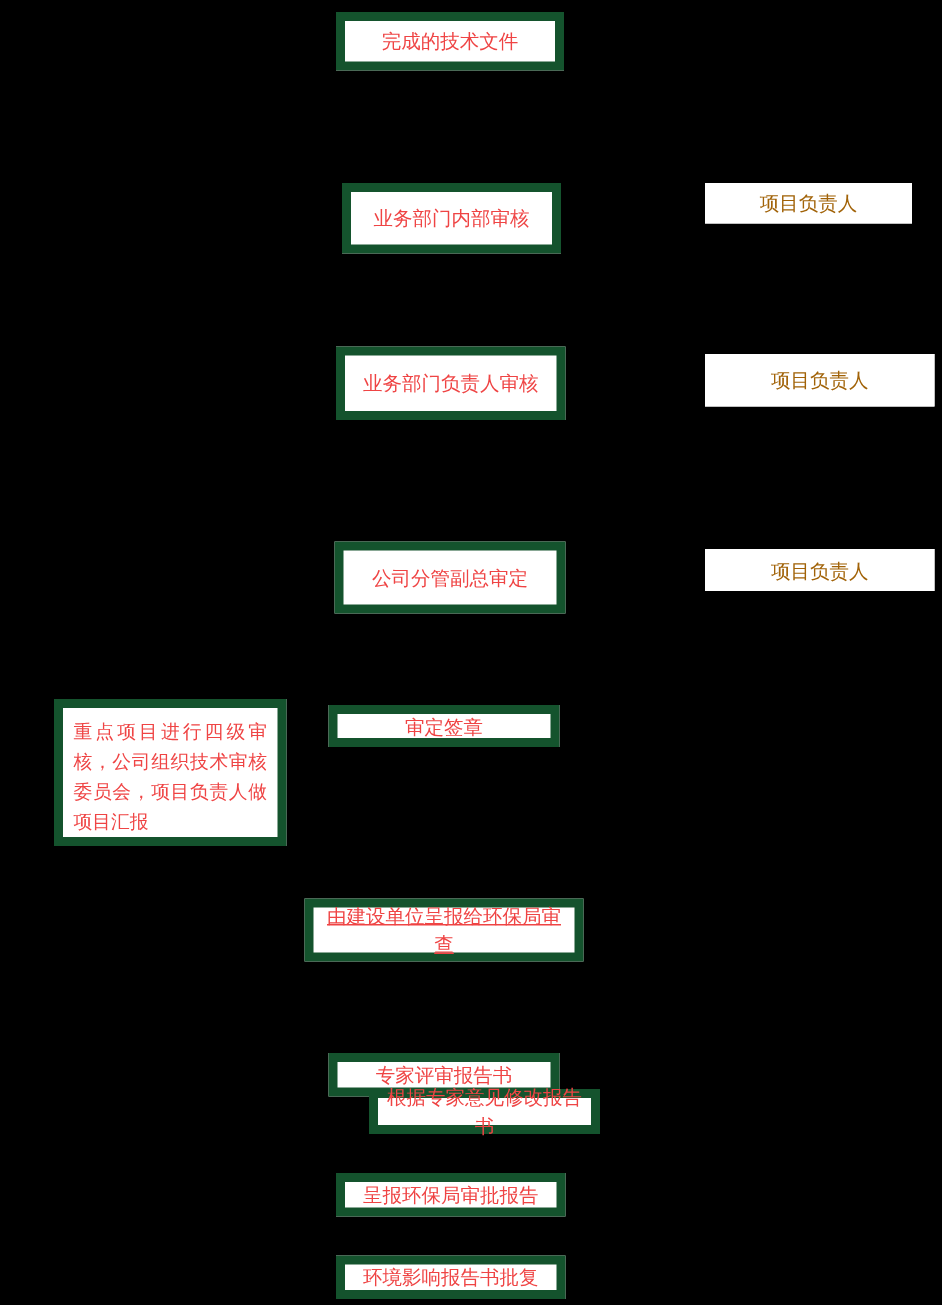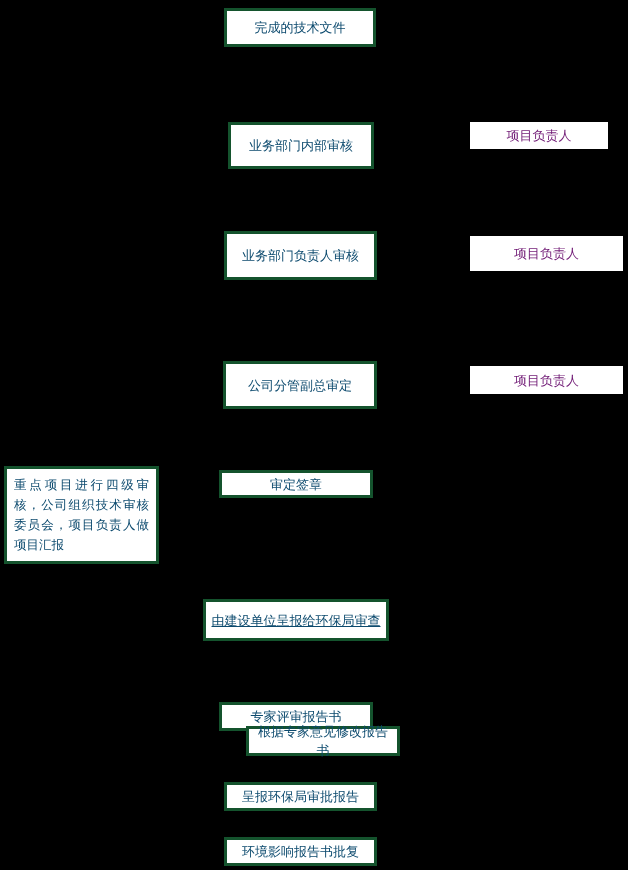--- a/index.html
+++ b/index.html
@@ -12,42 +12,43 @@
     width: 628px;
     height: 870px;
     background: #000000;
     font-family: "Liberation Sans", sans-serif;
     overflow: hidden;
   }
   .node {
     position: absolute;
     box-sizing: border-box;
     background: #ffffff;
-    border: 3px solid #14532d;
-    color: #0c4a6e;
+    border: 6px solid #14532d;
+    color: #ef4444;
     font-size: 13px;
     line-height: 19px;
     text-align: center;
     display: flex;
     align-items: center;
     justify-content: center;
     padding: 2px 4px;
     white-space: pre-line;
   }
   .node.red {
-    color: #701a75;
+    color: #a16207;
     border: 1px solid #ffffff;
   }
   .node.multiline {
     font-size: 12.5px;
     line-height: 20px;
     text-align: justify;
     text-align-last: left;
     display: block;
     padding: 6px 7px;
+    margin-left: 32px;
   }
 </style>
 </head>
 <body>
 
 <div id="canvas">
 
   <div class="node" style="left:224px; top:8px; width:152px; height:39px;">完成的技术文件</div>
 
   <div class="node" style="left:228px; top:122px; width:146px; height:47px;">业务部门内部审核</div>

